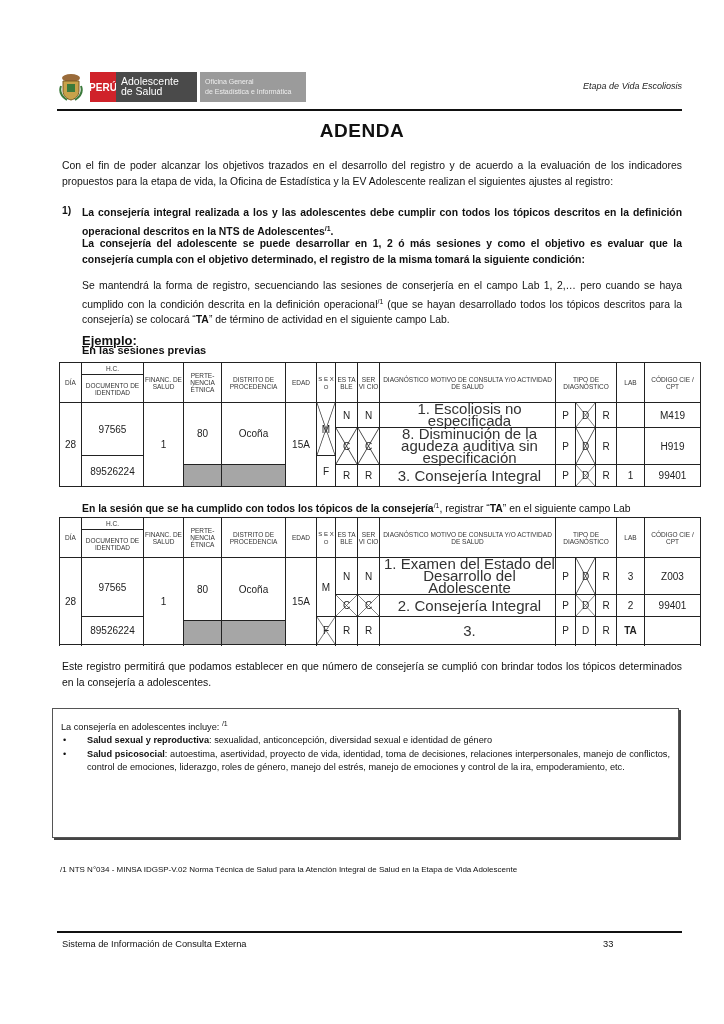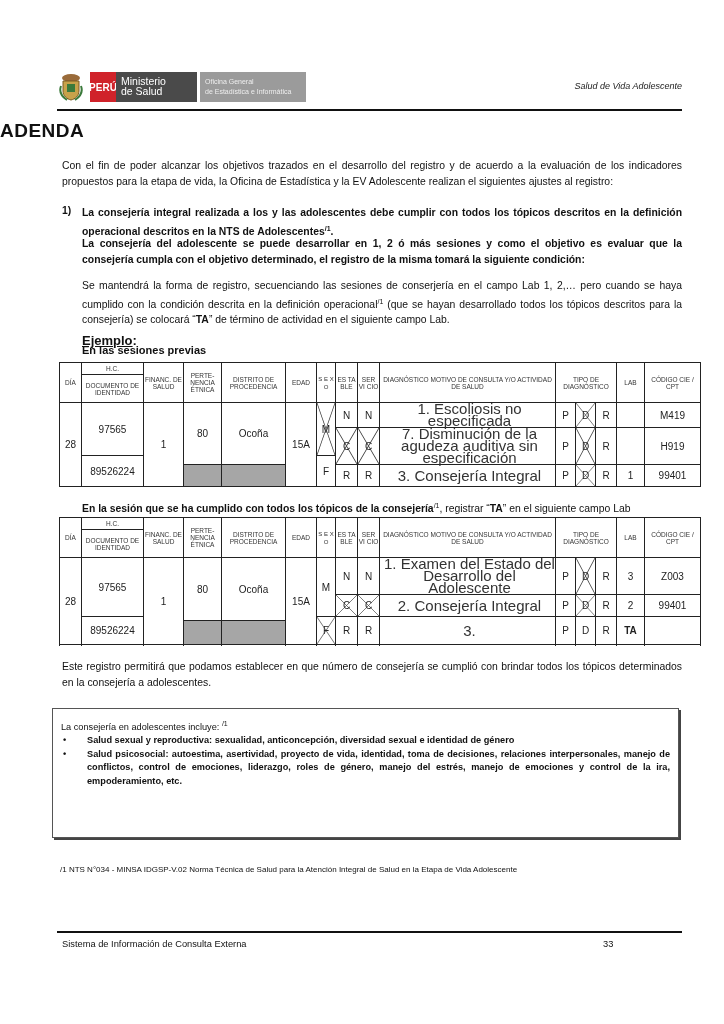--- a/index.html
+++ b/index.html
@@ -5,65 +5,65 @@
   html, body { margin:0; padding:0; background:#fff; }
   body { width:724px; height:1024px; position:relative; font-family:"Liberation Sans", sans-serif; color:#111; overflow:hidden; }
   .abs { position:absolute; }
   .hdr-logo { left:58px; top:72px; height:30px; display:flex; align-items:stretch; }
   .shield { width:26px; height:30px; margin-right:6px; position:relative; }
   .peru { background:#d0232a; color:#fff; font-size:10px; font-weight:bold; width:26px; display:flex; align-items:center; justify-content:center; }
   .minsa { background:#4a4a4a; color:#fff; font-size:10.5px; line-height:10px; padding:4px 6px 0 5px; width:70px; }
   .oficina { background:#9b9b9b; color:#eee; font-size:7px; line-height:10px; padding:5px 5px 0 5px; width:96px; margin-left:3px; }
   .hdr-right { right:42px; top:79px; text-align:right; font-size:9px; font-style:italic; line-height:14px; color:#222; }
   .rule { left:57px; right:42px; height:2px; background:#111; }
-  .title { left:0; right:0; top:120px; font-size:19px; font-weight:bold; letter-spacing:0.5px; }
+  .title { left:0; right:0; top:120px; text-align:center; font-size:19px; font-weight:bold; letter-spacing:0.5px; }
   .para { left:62px; right:42px; font-size:10.4px; line-height:15.5px; text-align:justify; }
   .b { font-weight:bold; }
   .ind { left:82px; right:42px; font-size:10.4px; line-height:15.5px; text-align:justify; }
   sup { font-size:7px; }
   table.reg { border-collapse:collapse; position:absolute; left:59px; width:621px; font-size:6.5px; color:#333; table-layout:fixed; }
   table.reg td { border:1px solid #222; text-align:center; padding:0; }
   table.reg td.v { font-size:10px; color:#222; }
   table.reg td.l { text-align:center; padding-left:4px; font-size:15px; line-height:12px; }
   .gray { background:#a6a6a6; }
   .x { position:relative; }
   .x svg { position:absolute; left:0; top:0; width:100%; height:100%; }
   .box { left:52px; top:708px; width:625px; height:128px; border:1px solid #555; box-shadow:2px 2px 0 #444; }
   .box .in { position:absolute; left:8px; right:8px; top:8px; font-size:9.2px; line-height:13.4px; text-align:justify; }
-  .box ul { margin:0; padding:0 0 0 26px; list-style:none;font-weight:bold; }
+  .box ul { margin:0; padding:0 0 0 26px; list-style:none; }
   .box li { position:relative; }
   .box li::before { content:"•"; position:absolute; left:-24px; }
   .foot-note { left:60px; top:865px; font-size:8px; }
   .footer { left:62px; top:939px; font-size:9.3px; }
   .pagenum { left:603px; top:939px; font-size:9.3px; }
 </style>
 </head>
 <body>
 
 <div class="abs hdr-logo">
   <div class="shield">
     <svg viewBox="0 0 26 30" width="26" height="30">
         <ellipse cx="13" cy="6" rx="9" ry="4" fill="#9a6b3a"></ellipse>
         <path d="M5 9h16v10c0 5-4 8-8 9-4-1-8-4-8-9z" fill="#c8a24a" stroke="#7a5a20"></path>
         <rect x="9" y="12" width="8" height="8" fill="#3b7a3b"></rect>
         <path d="M3 14 q-3 8 6 14 M23 14 q3 8 -6 14" stroke="#3b7a3b" fill="none" stroke-width="2"></path>
       </svg>
   </div>
   <div class="peru">PERÚ</div>
   <div class="minsa">
-    <div>Ministerio</div>
+    <div>Adolescente</div>
     <div>de Salud</div>
   </div>
   <div class="oficina">
     <div>Oficina General</div>
     <div>de Estadística e Informática</div>
   </div>
 </div>
 <div class="abs hdr-right">
-  <div>Salud de Vida Adolescente</div>
+  <div>Etapa de Vida Escoliosis</div>
 </div>
 <div class="abs rule" style="top:109px;"></div>
 
 <div class="abs title">ADENDA</div>
 
 <div class="abs para" style="top:158px;">Con el fin de poder alcanzar los objetivos trazados en el desarrollo del registro y de acuerdo a la evaluación de los indicadores propuestos para la etapa de vida, la Oficina de Estadística y la EV Adolescente realizan el siguientes ajustes al registro:</div>
 
 <div class="abs b" style="left:62px;top:205px;font-size:10.4px;">1)</div>
 <div class="abs ind b" style="top:205px;"><span>La consejería integral realizada a los y las adolescentes debe cumplir con todos los tópicos descritos en la definición operacional descritos en la NTS de Adolescentes</span><sup>/1</sup><span>.</span></div>
 <div class="abs ind b" style="top:236px;">La consejería del adolescente se puede desarrollar en 1, 2 ó más sesiones y como el objetivo es evaluar que la consejería cumpla con el objetivo determinado, el registro de la misma tomará la siguiente condición:</div>
@@ -135,21 +135,21 @@
   <tr style="height:0"></tr>
   <tr style="height:28px">
     <td rowspan="2" class="v x"><svg preserveAspectRatio="none" viewBox="0 0 10 10">
             <line x1="0" y1="0" x2="10" y2="10" stroke="#333" stroke-width="0.3"></line>
             <line x1="10" y1="0" x2="0" y2="10" stroke="#333" stroke-width="0.3"></line>
           </svg><span>C</span></td>
     <td rowspan="2" class="v x"><svg preserveAspectRatio="none" viewBox="0 0 10 10">
             <line x1="0" y1="0" x2="10" y2="10" stroke="#333" stroke-width="0.3"></line>
             <line x1="10" y1="0" x2="0" y2="10" stroke="#333" stroke-width="0.3"></line>
           </svg><span>C</span></td>
-    <td rowspan="2" class="l">7. Disminución de la agudeza auditiva sin especificación</td>
+    <td rowspan="2" class="l">8. Disminución de la agudeza auditiva sin especificación</td>
     <td rowspan="2" class="v">P</td>
     <td rowspan="2" class="v x"><svg preserveAspectRatio="none" viewBox="0 0 10 10">
             <line x1="0" y1="0" x2="10" y2="10" stroke="#333" stroke-width="0.3"></line>
             <line x1="10" y1="0" x2="0" y2="10" stroke="#333" stroke-width="0.3"></line>
           </svg><span>D</span></td>
     <td rowspan="2" class="v">R</td>
     <td rowspan="2" class="v"></td>
     <td rowspan="2" class="v">H919</td>
   </tr>
   <tr style="height:0">

